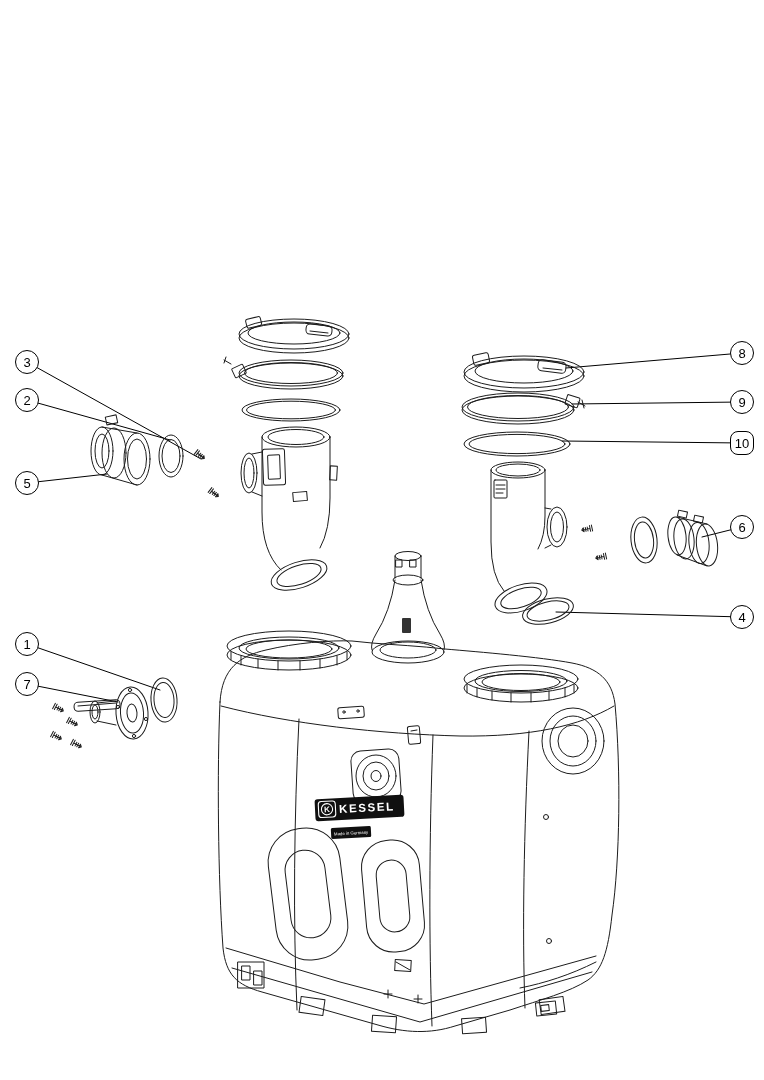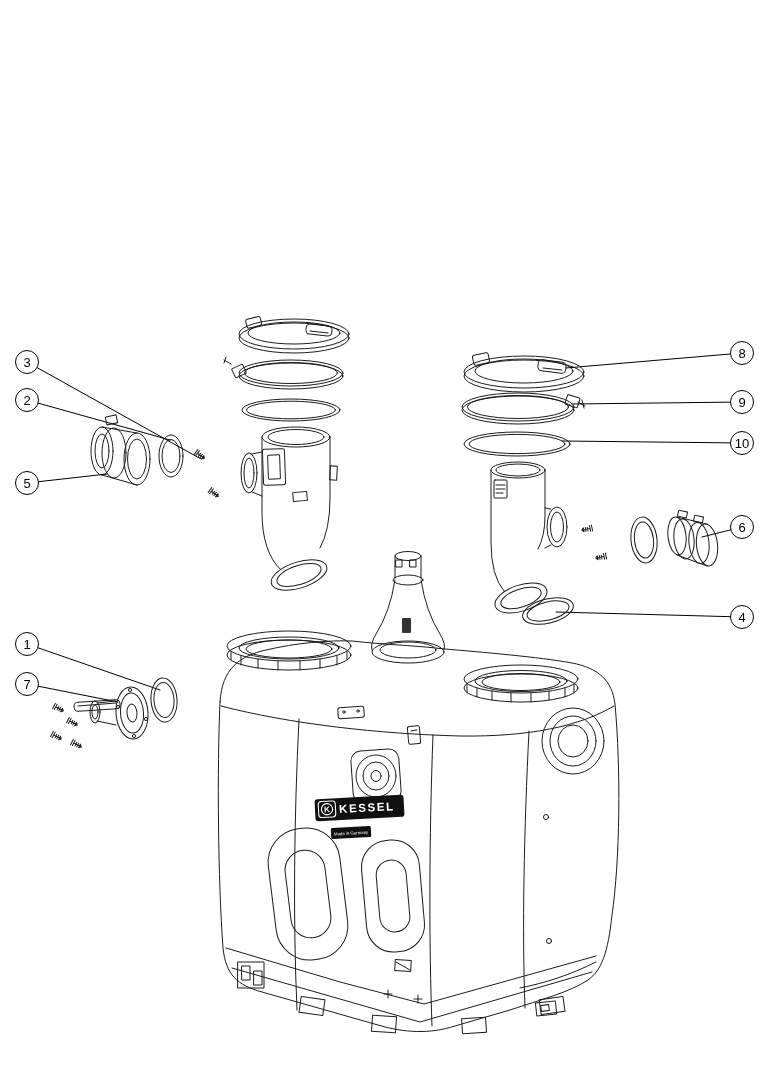--- a/index.html
+++ b/index.html
@@ -314,21 +314,21 @@
   </div>
   <div class="callout" style="left:15px; top:672px;">
     <span>7</span>
   </div>
   <div class="callout" style="left:730px; top:341px;">
     <span>8</span>
   </div>
   <div class="callout" style="left:730px; top:390px;">
     <span>9</span>
   </div>
-  <div class="callout" style="left:730px; top:431px;">
+  <div class="callout" style="left:730px; top:431px;border-radius:8px;">
     <span>10</span>
   </div>
   <div class="callout" style="left:730px; top:515px;">
     <span>6</span>
   </div>
   <div class="callout" style="left:730px; top:605px;">
     <span>4</span>
   </div>
 
 </div>

